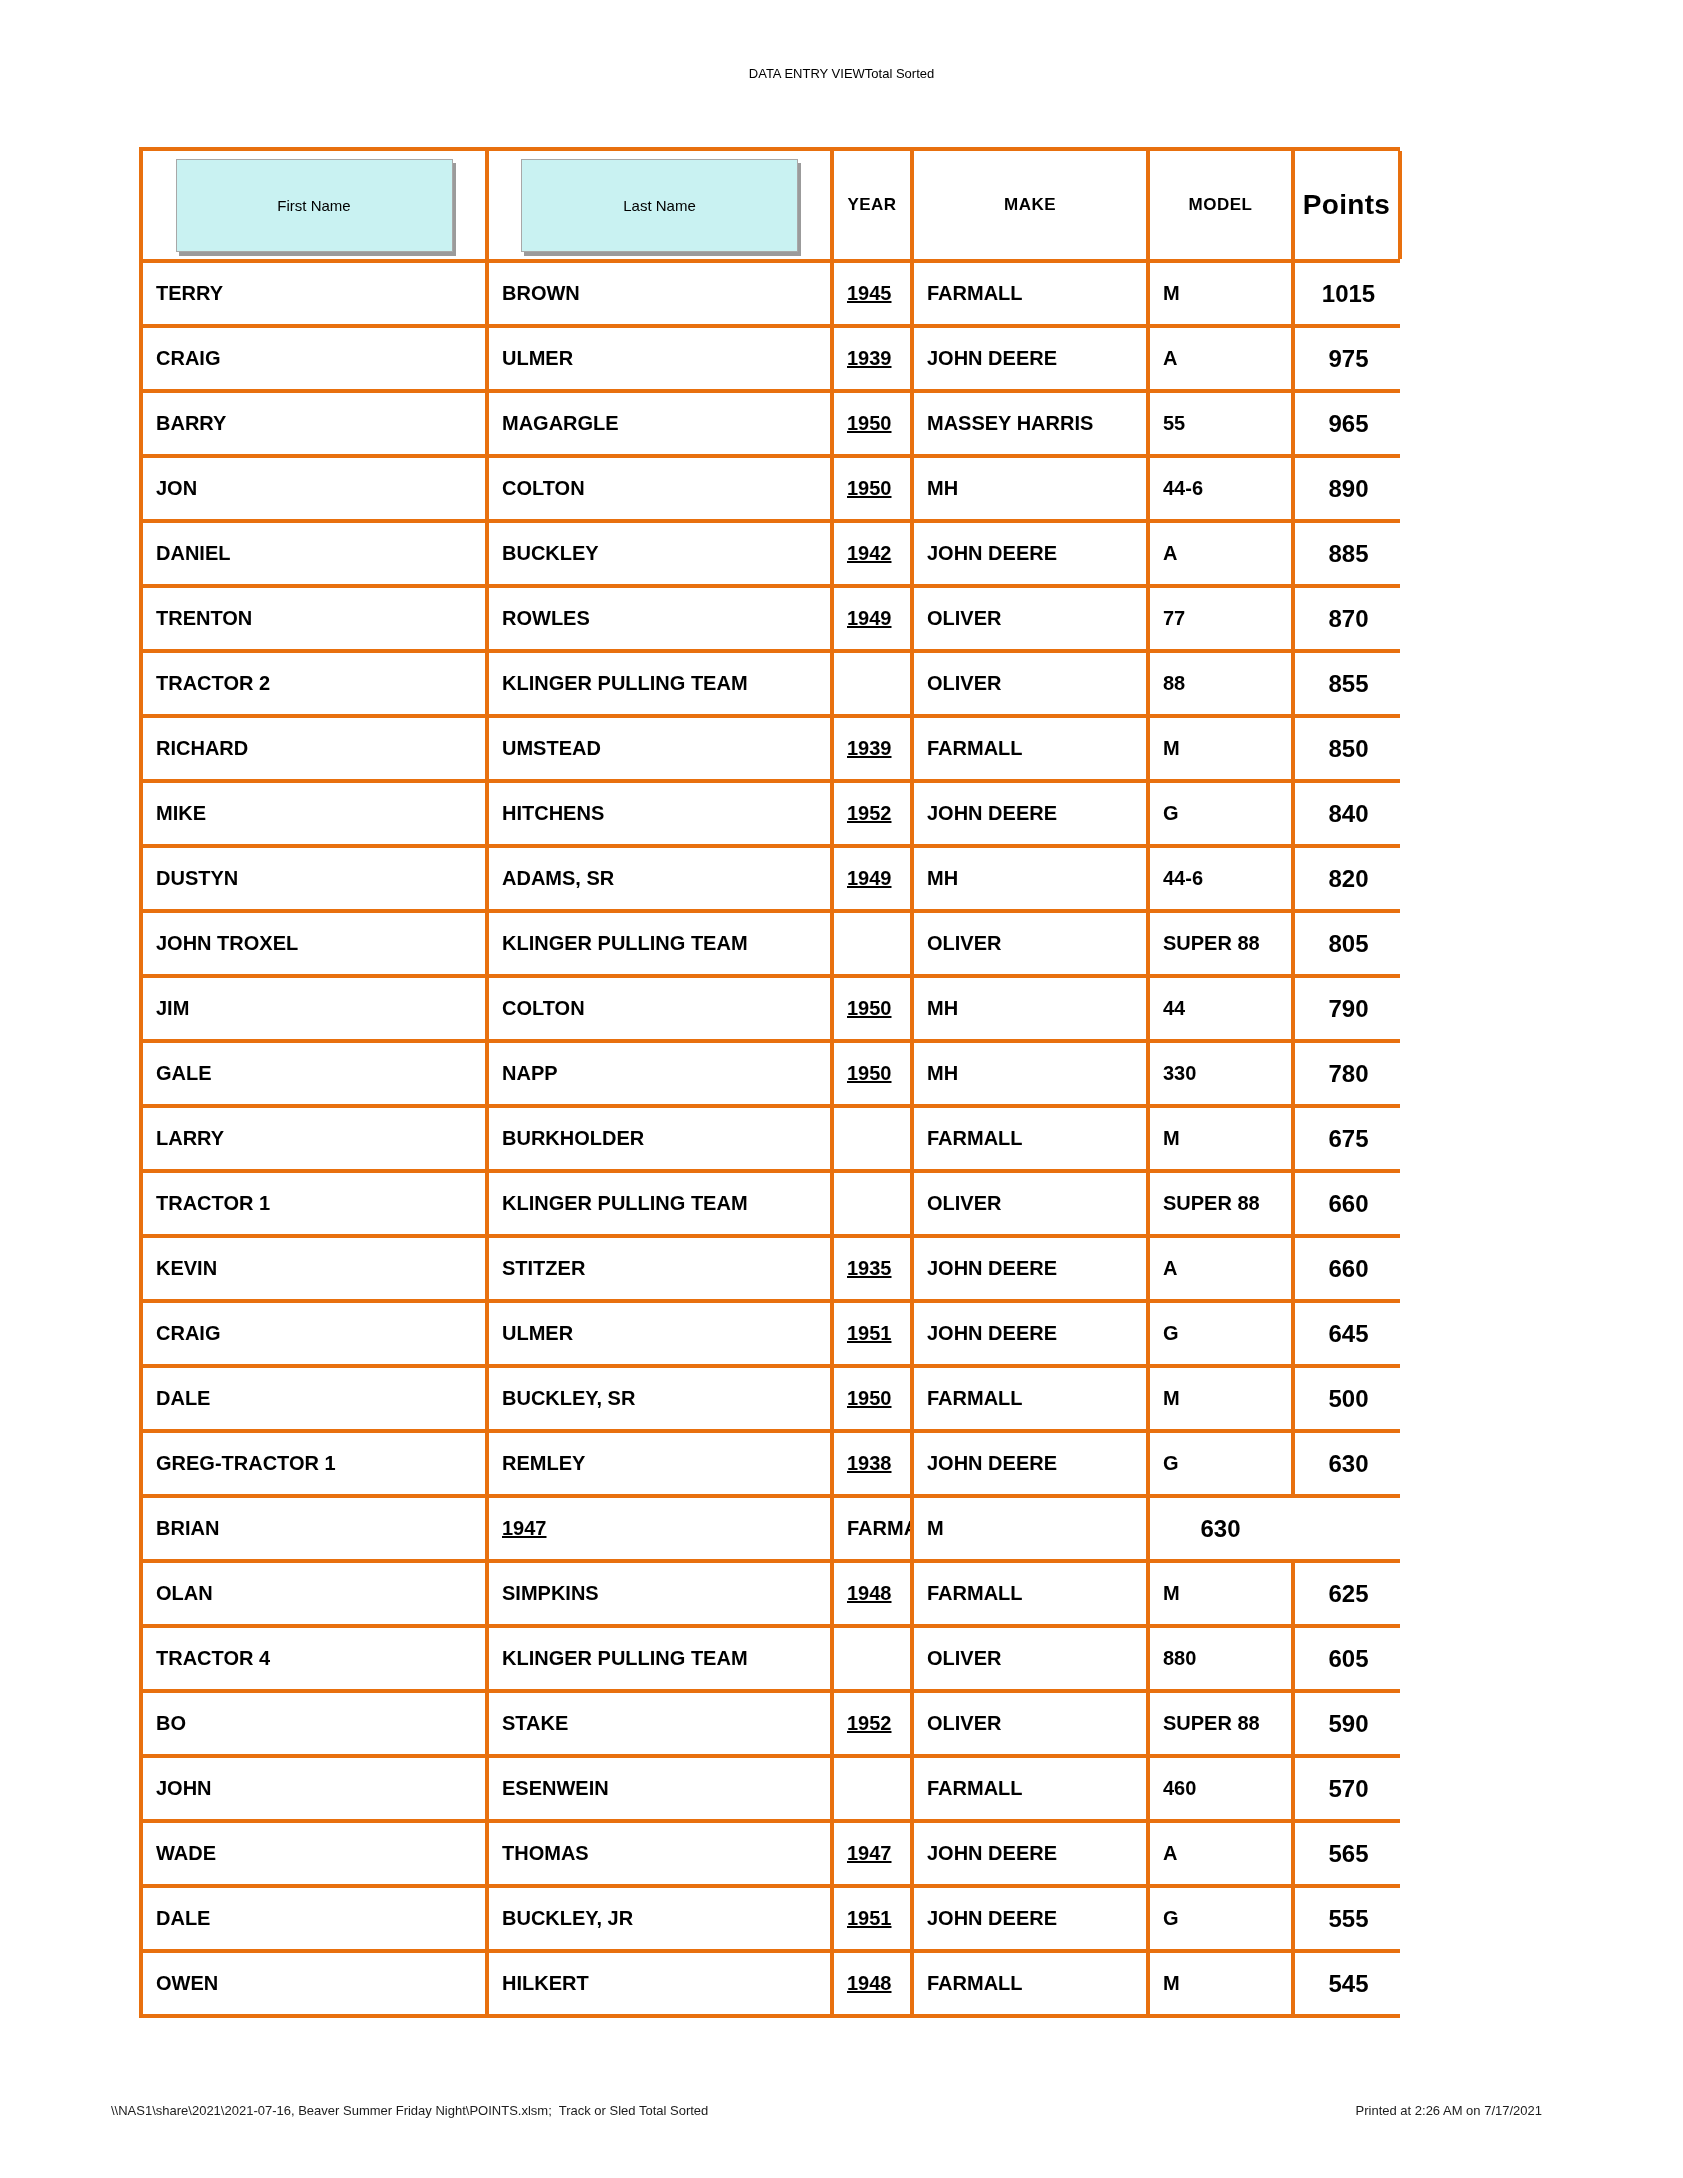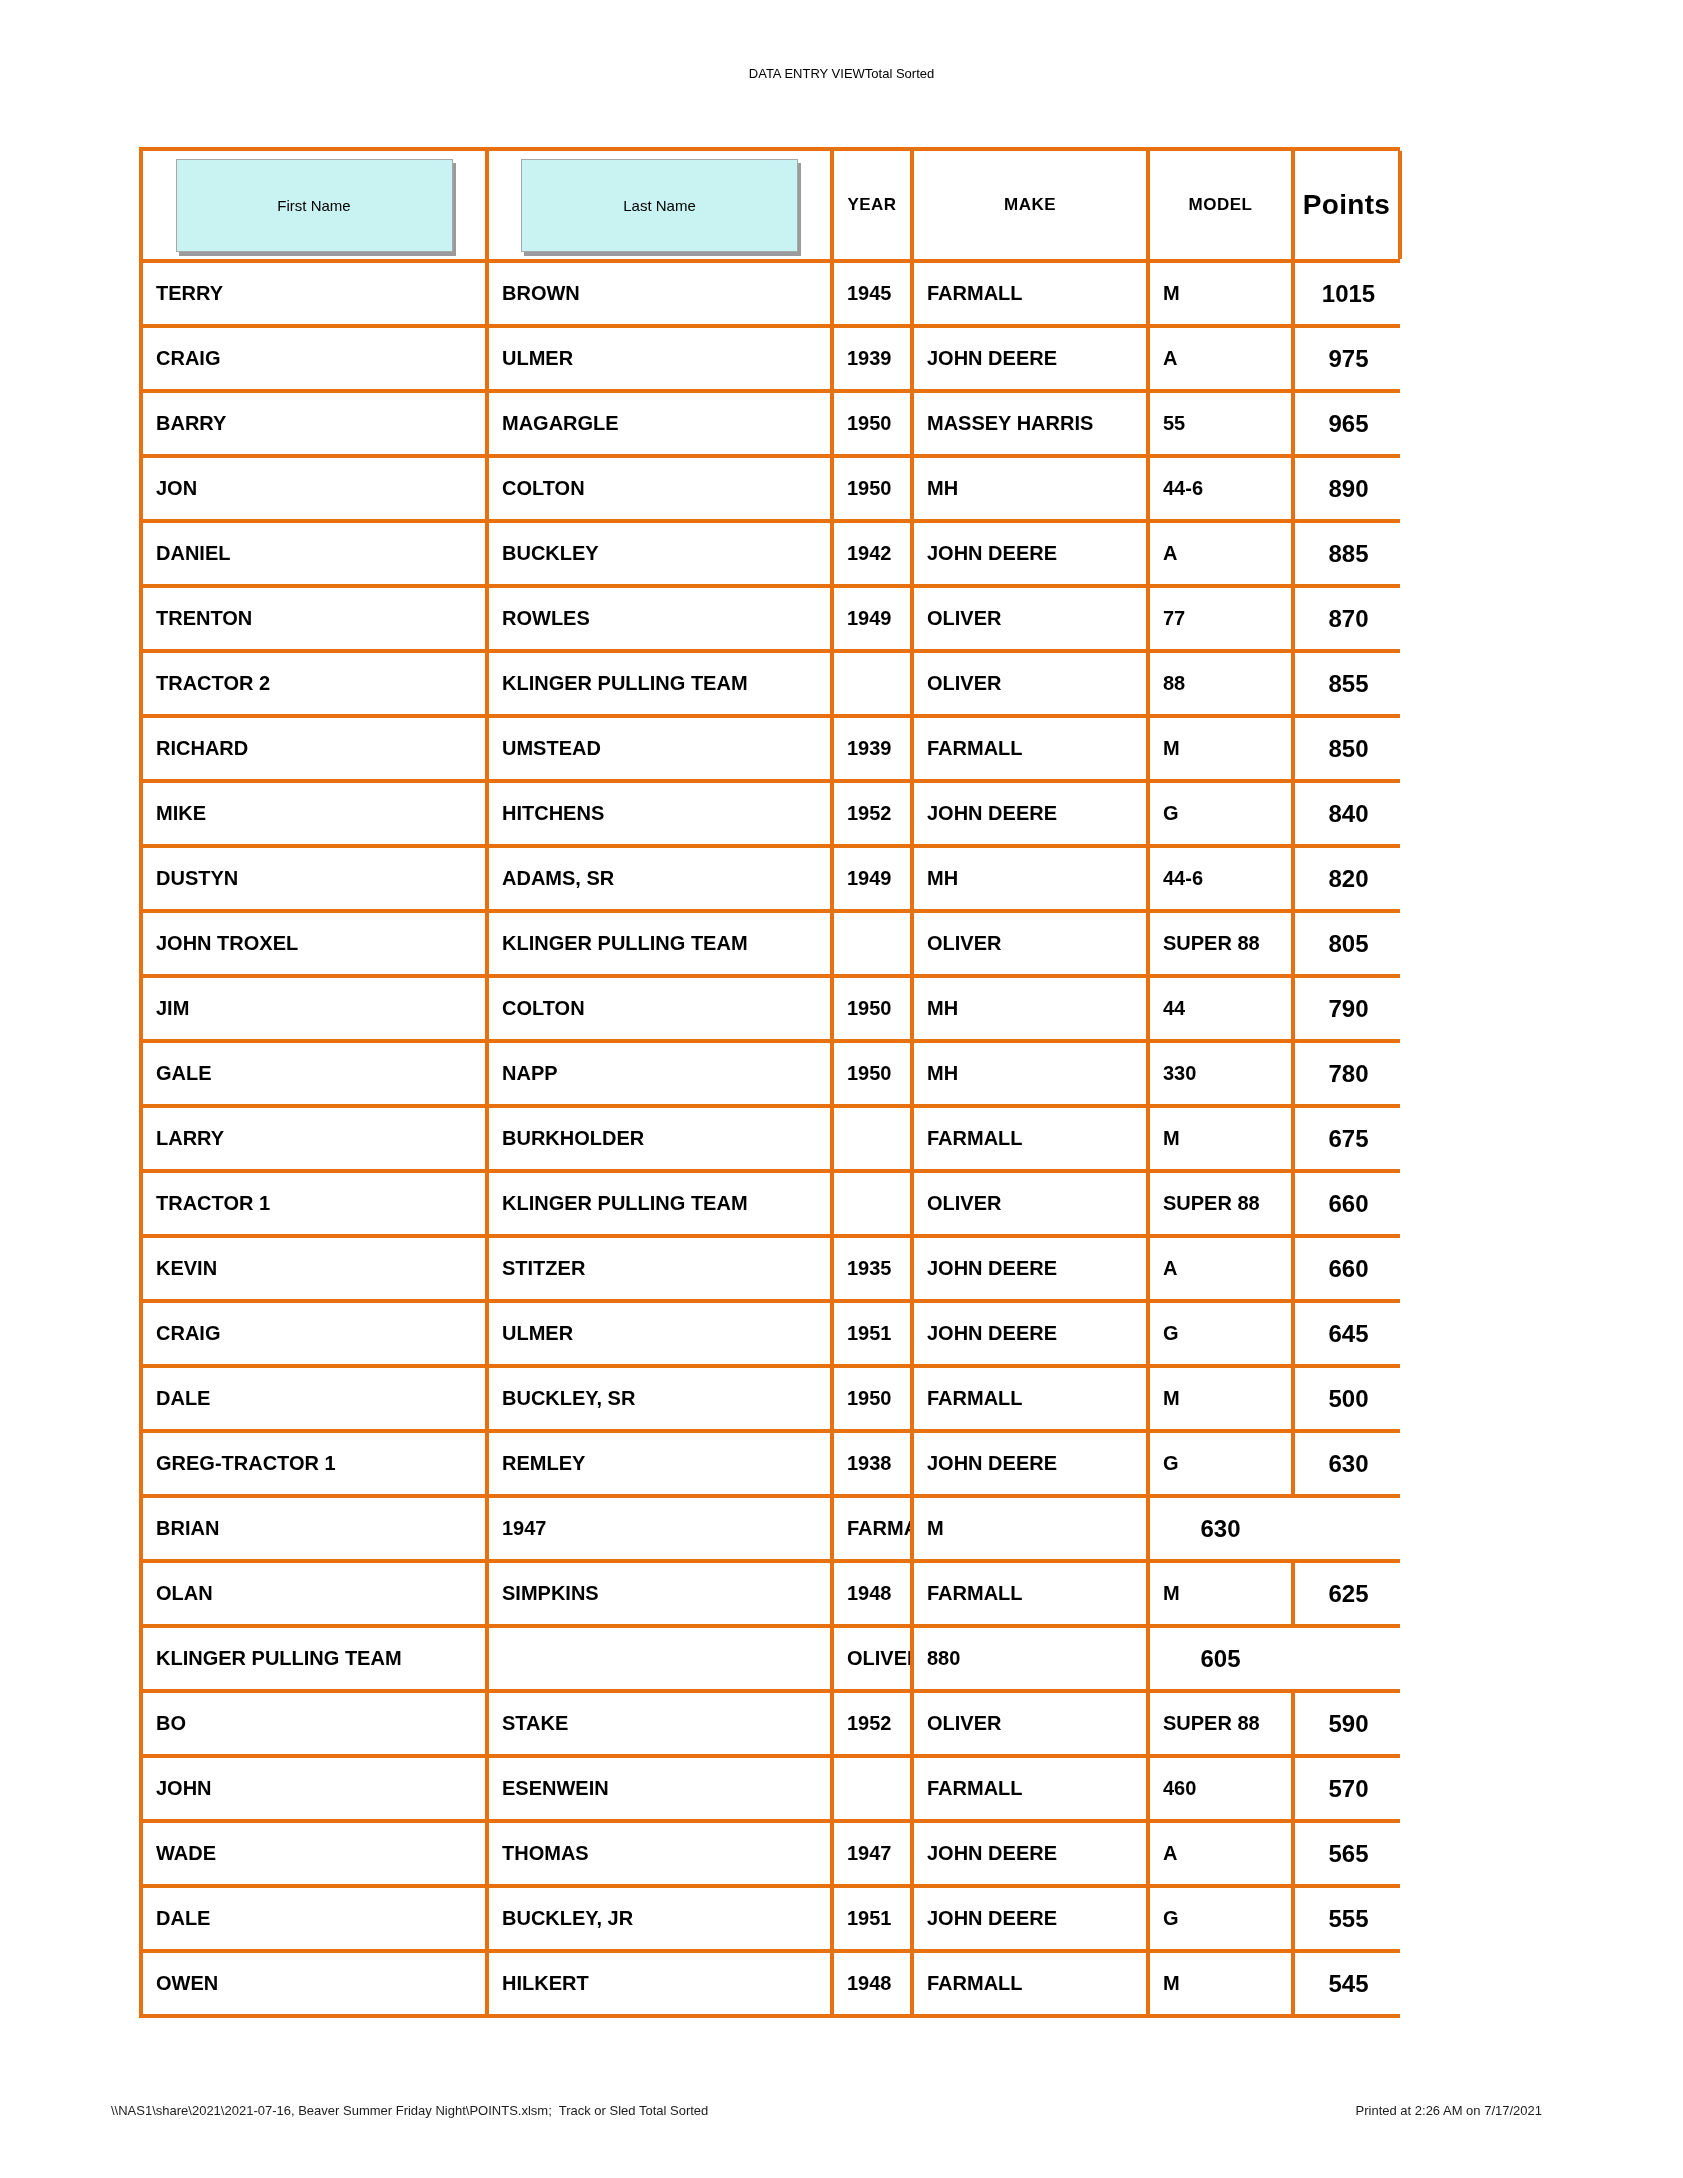--- a/index.html
+++ b/index.html
@@ -57,21 +57,21 @@
     border:1px solid #a8a8a8;
     box-shadow:3px 4px 0 var(--btn-shadow);
     display:flex;align-items:center;justify-content:center;
     font-size:15px;font-weight:normal;color:#000;
     cursor:default;
   }
   .cell{
     font-weight:bold;font-size:20px;
     padding-left:13px;
   }
-  .cell.year-cell{}
+  .cell.year-cell{text-decoration:underline;}
   .cell.points-cell{
     justify-content:center;padding-left:0;
     font-size:24px;
   }
   .doc-footer-left{
     position:absolute;left:111px;top:2103px;
     font-size:13px;color:#1c1c1c;white-space:pre;
   }
   .doc-footer-right{
     position:absolute;right:141px;top:2103px;
@@ -262,20 +262,21 @@
         </div>
         <div class="trow">
           <div class="cell">OLAN</div>
           <div class="cell">SIMPKINS</div>
           <div class="cell year-cell">1948</div>
           <div class="cell">FARMALL</div>
           <div class="cell">M</div>
           <div class="cell points-cell">625</div>
         </div>
         <div class="trow">
+          <div class="cell">TRACTOR 4</div>
           <div class="cell">KLINGER PULLING TEAM</div>
           <div class="cell year-cell"></div>
           <div class="cell">OLIVER</div>
           <div class="cell">880</div>
           <div class="cell points-cell">605</div>
         </div>
         <div class="trow">
           <div class="cell">BO</div>
           <div class="cell">STAKE</div>
           <div class="cell year-cell">1952</div>

